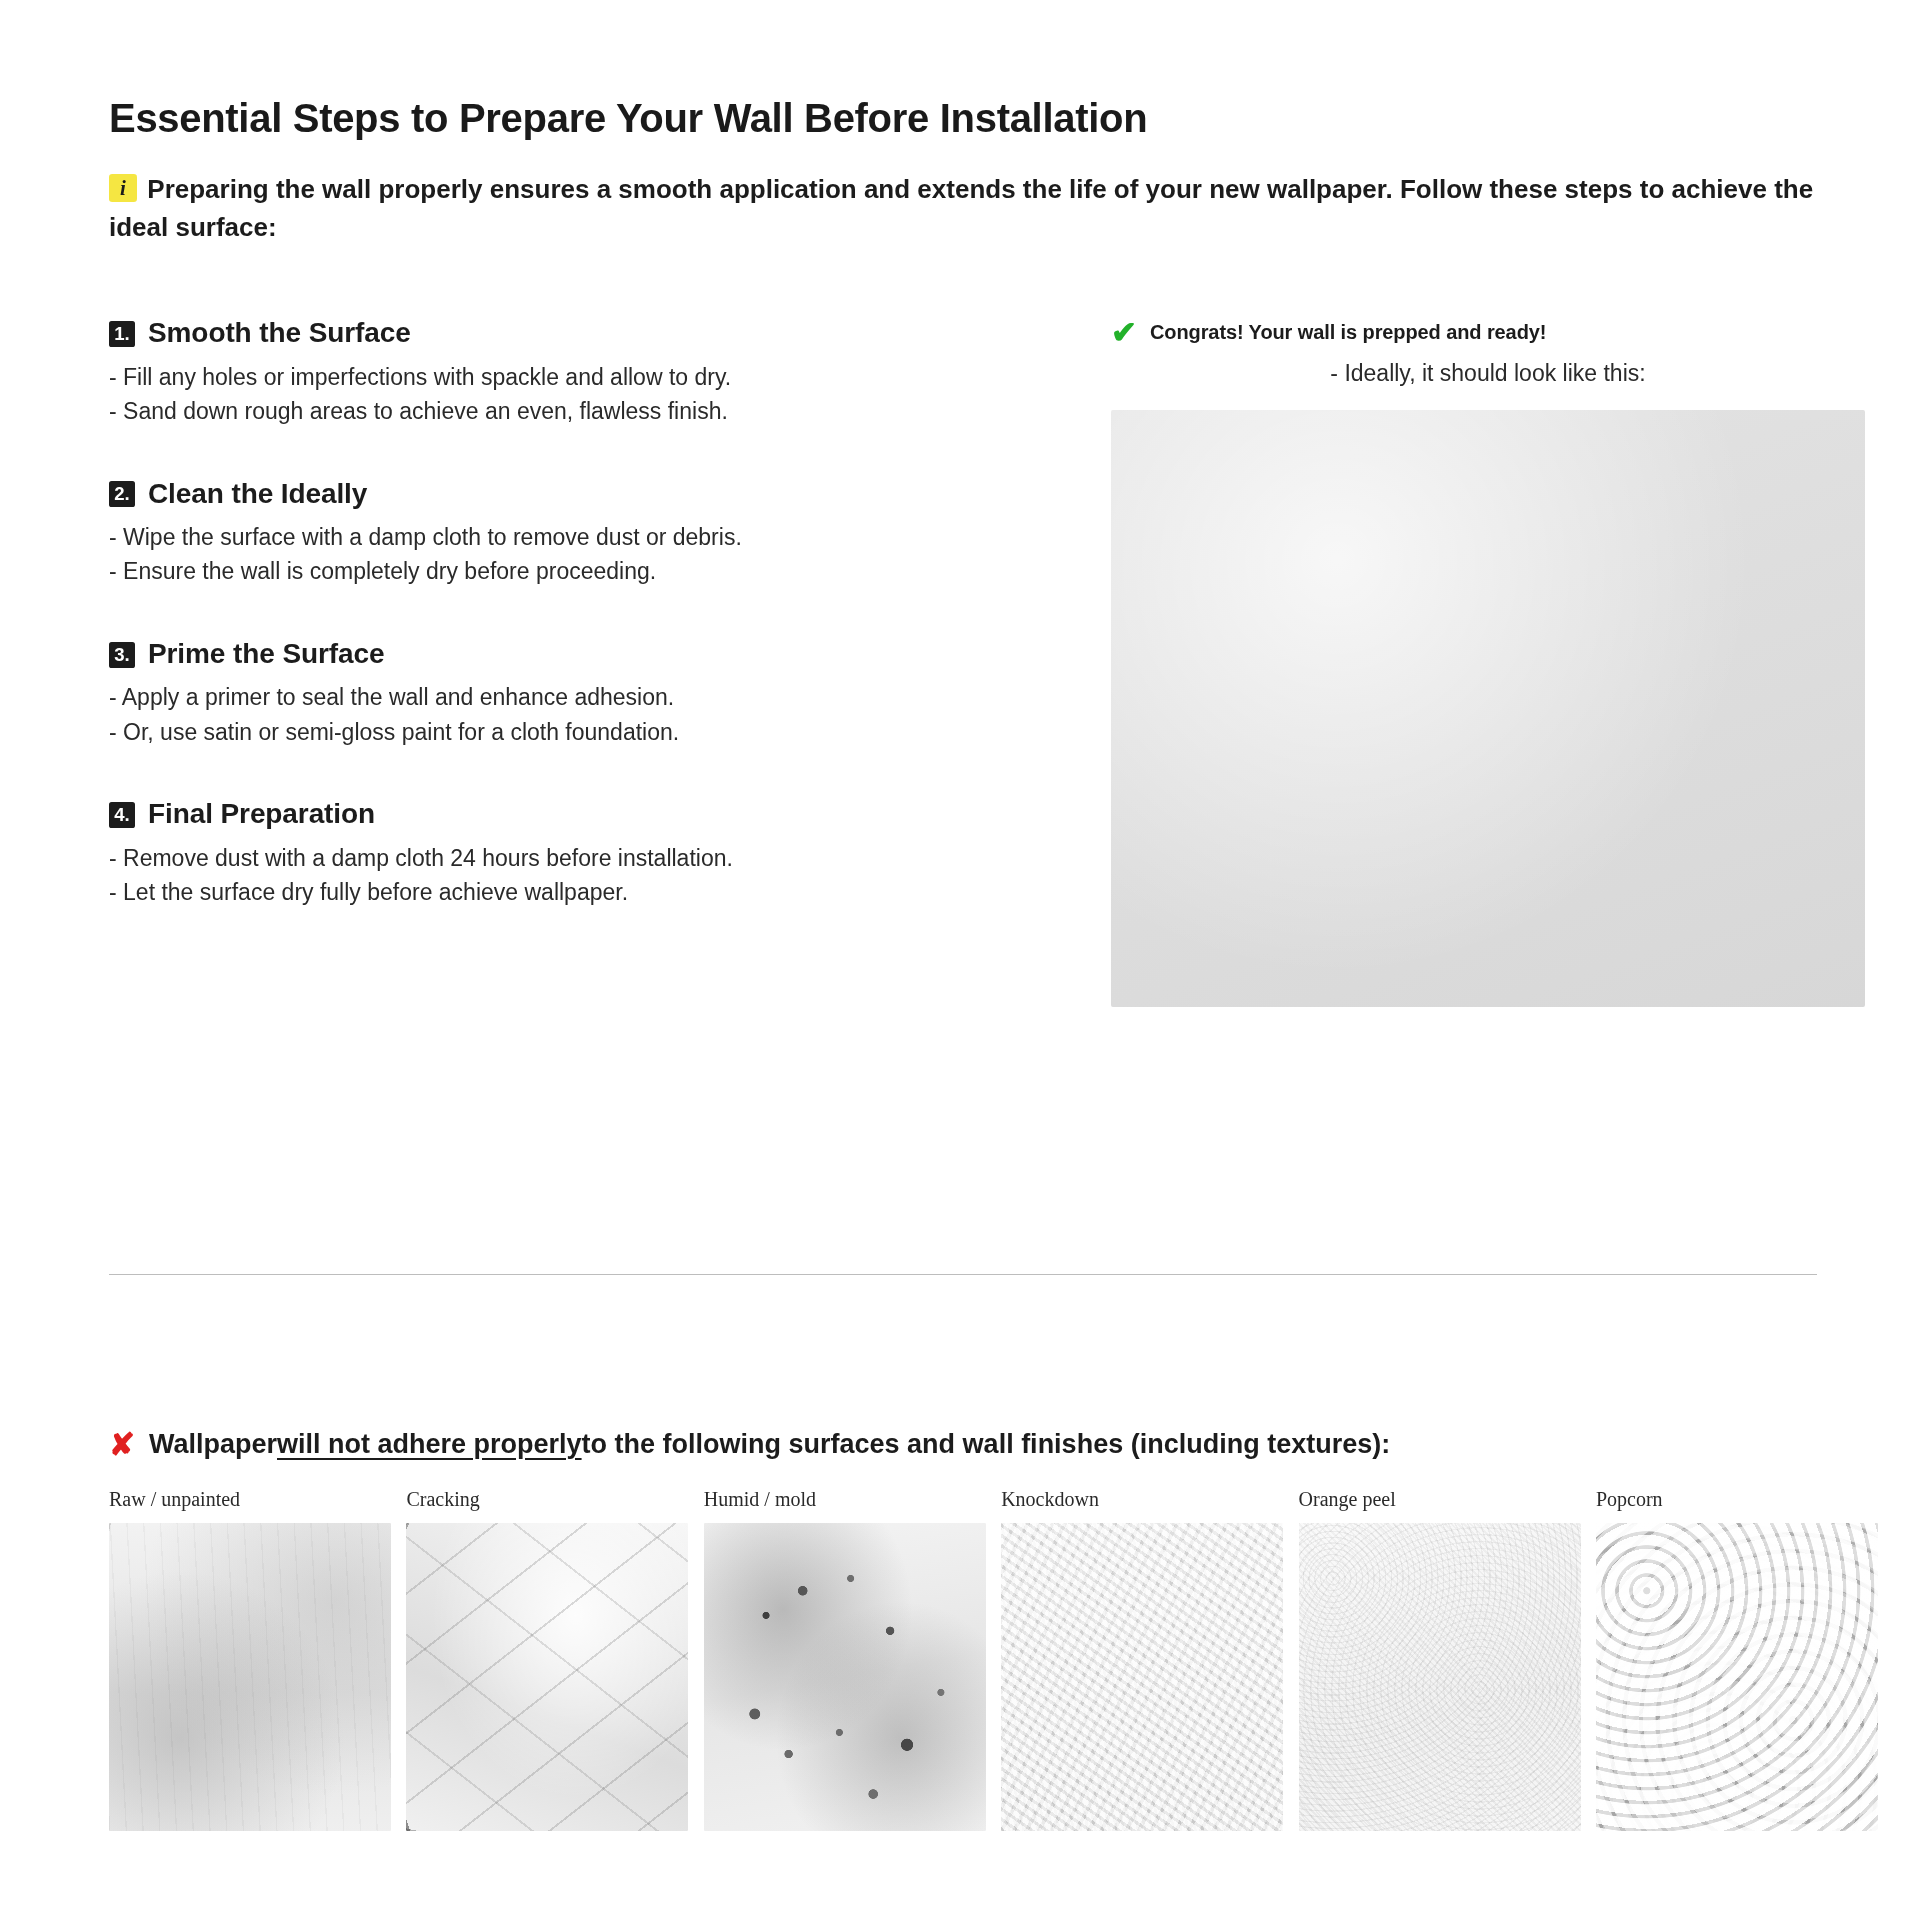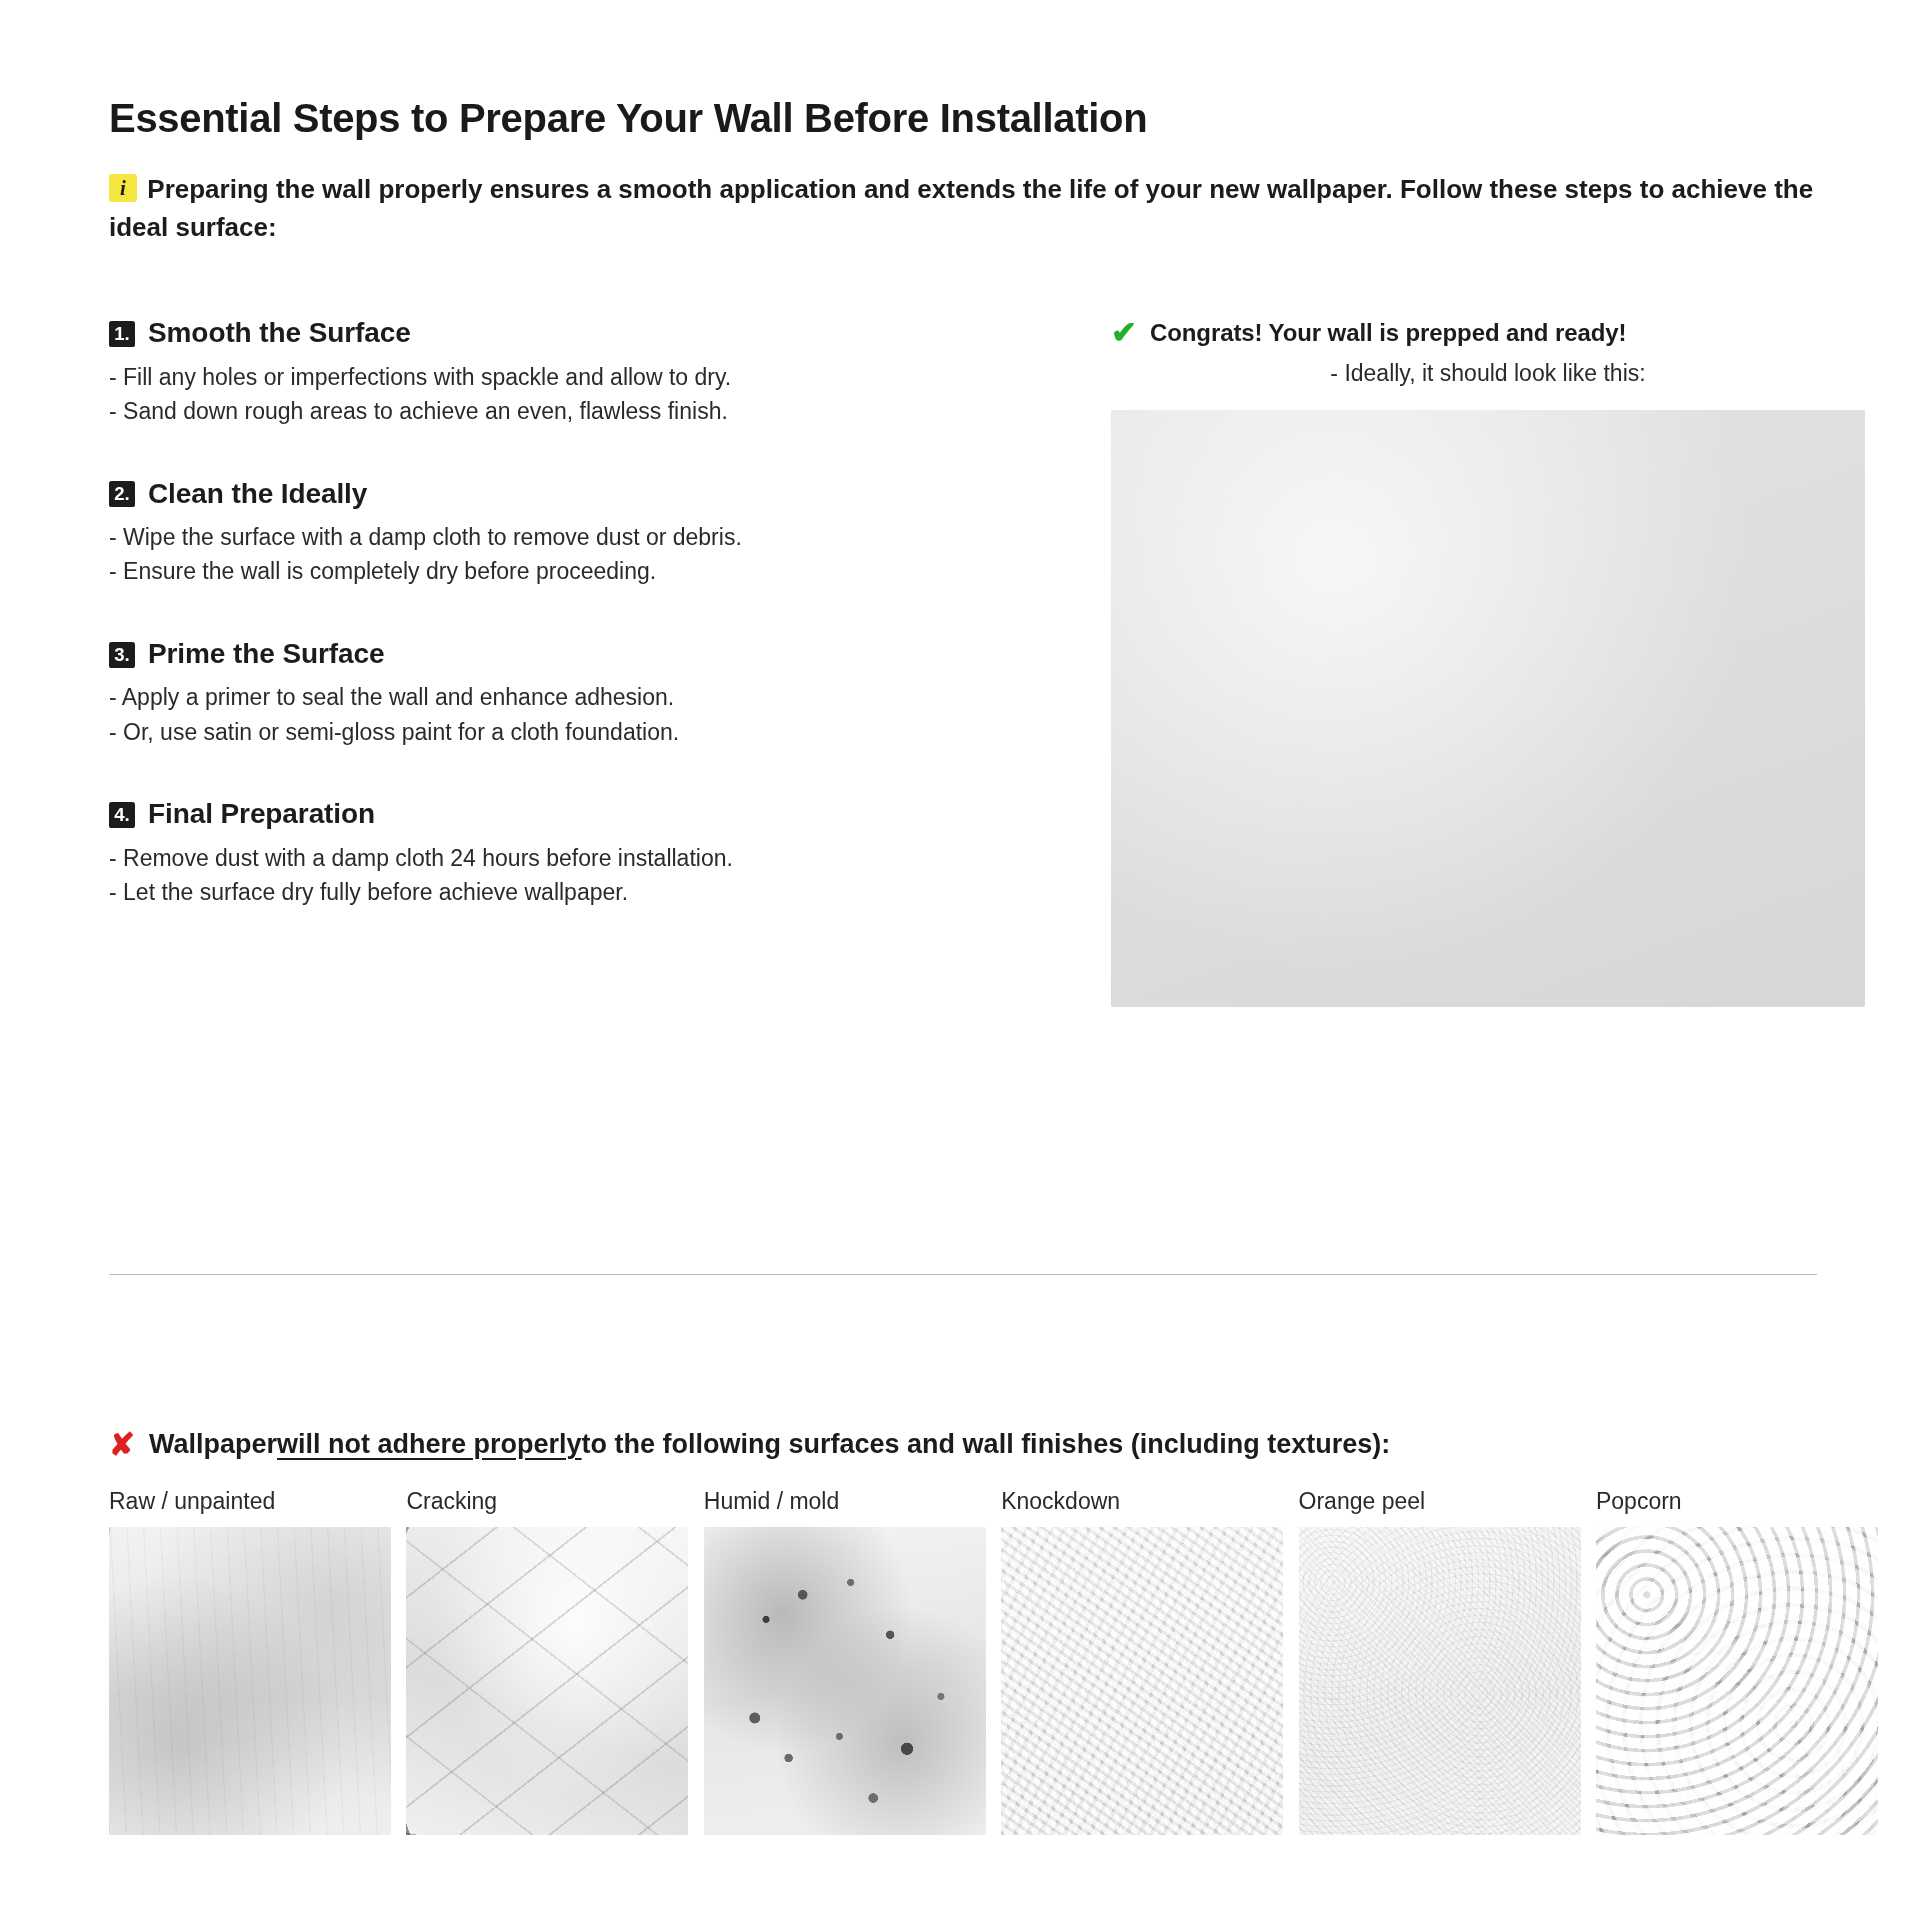--- a/index.html
+++ b/index.html
@@ -108,21 +108,21 @@
   }
   .check-mark {
     color: #22b12a;
     font-size: 31px;
     font-weight: bold;
     line-height: 1;
     margin-right: 13px;
     display: inline-block;
   }
   .ready-title {
-    font-size: 24px;
+    font-size: 20px;
     font-weight: bold;
     color: #1c1c1c;
     letter-spacing: -0.1px;
   }
   .ready-sub {
     font-size: 23px;
     color: #2a2a2a;
     margin-bottom: 23px;
     text-align: center;
   }
@@ -168,24 +168,25 @@
     text-underline-offset: 4.5px;
   }
   .texture-row {
     display: flex;
     gap: 15.4px;
   }
   .texture-cell {
     width: 282px;
   }
   .texture-label {
-    font-size: 23px;
+    font-size: 20px;
     color: #2a2a2a;
     margin-bottom: 11.6px;
     white-space: nowrap;
+    font-family: Liberation Serif, serif;
   }
   .texture-img {
     width: 282px;
     height: 308px;
     border-radius: 1.3px;
     overflow: hidden;
     position: relative;
     background: #ededed;
   }
   

